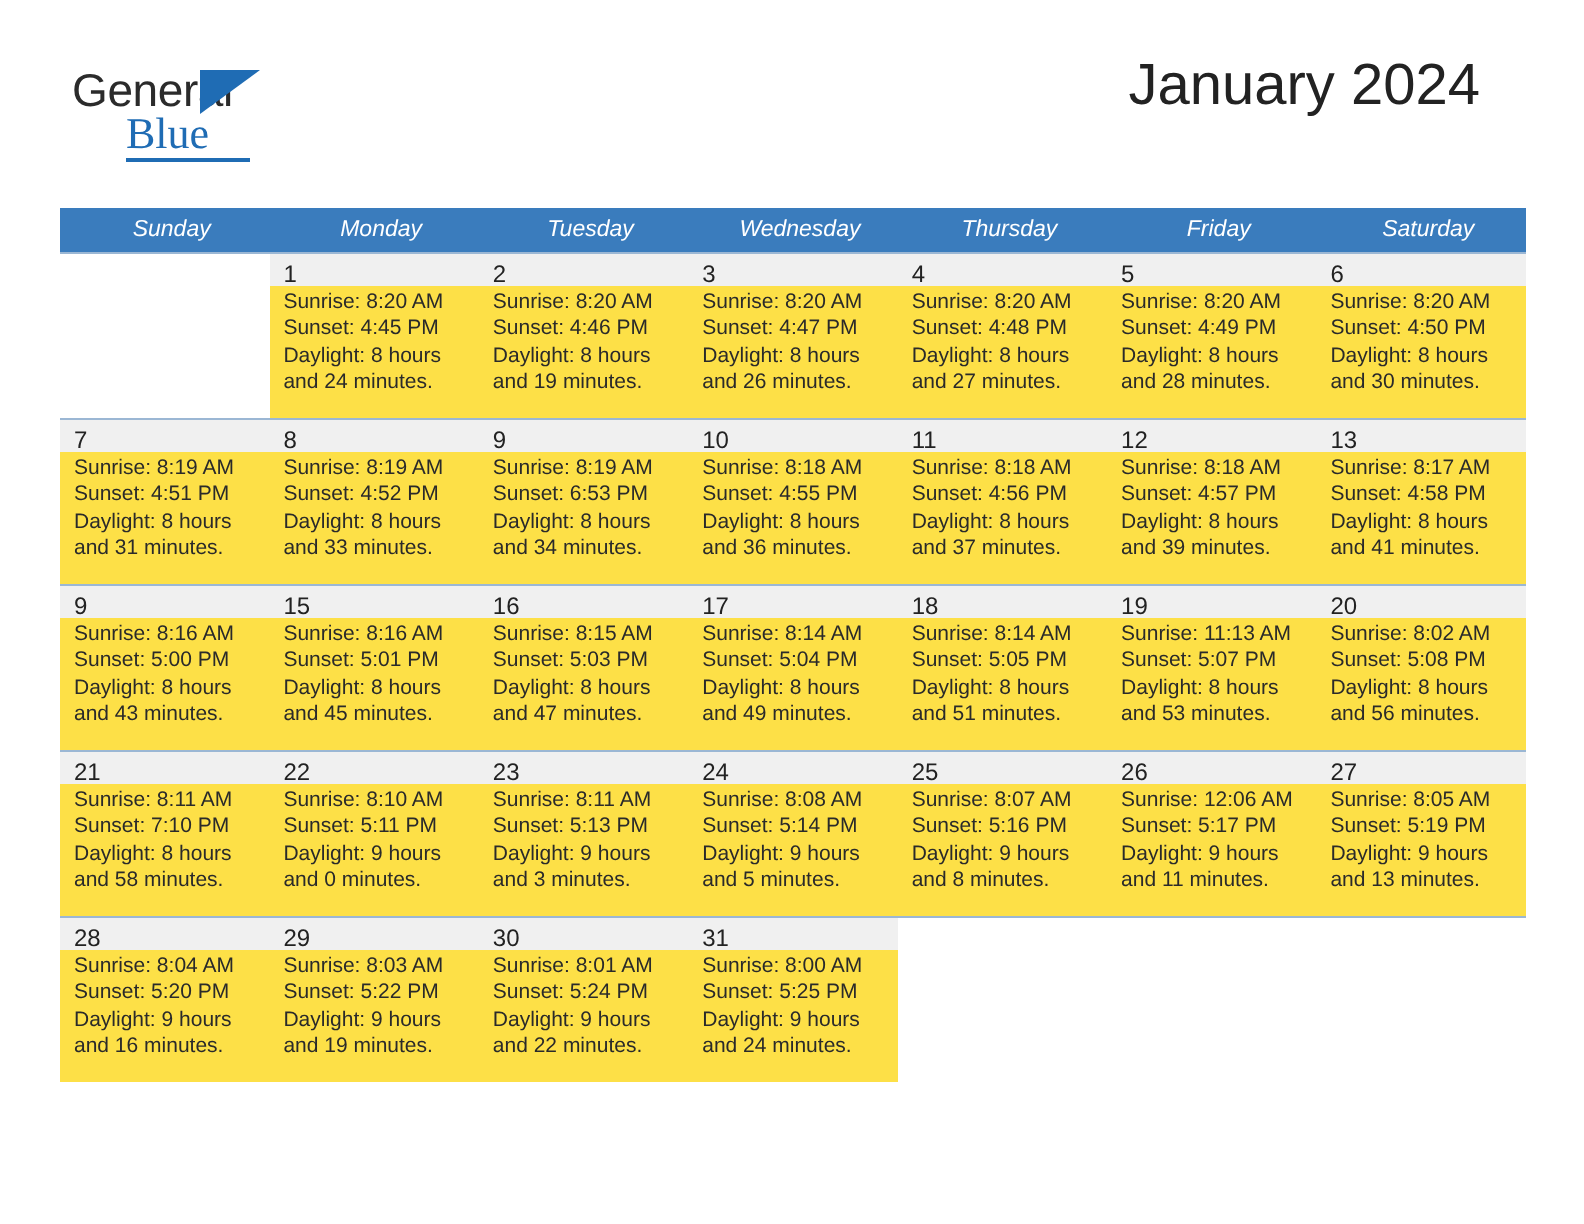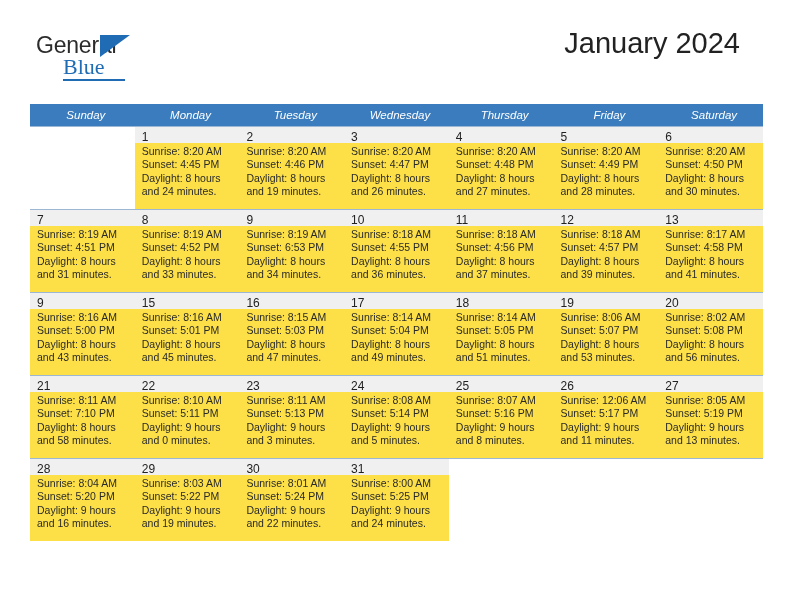--- a/index.html
+++ b/index.html
@@ -401,21 +401,21 @@
                 <div>Sunset: 5:05 PM</div>
                 <div>Daylight: 8 hours</div>
                 <div>and 51 minutes.</div>
               </div>
             </div>
           </td>
           <td>
             <div class="cell-inner filled">
               <div class="daynum">19</div>
               <div class="details">
-                <div>Sunrise: 8:06 AM</div>
+                <div>Sunrise: 11:13 AM</div>
                 <div>Sunset: 5:07 PM</div>
                 <div>Daylight: 8 hours</div>
                 <div>and 53 minutes.</div>
               </div>
             </div>
           </td>
           <td>
             <div class="cell-inner filled">
               <div class="daynum">20</div>
               <div class="details">

